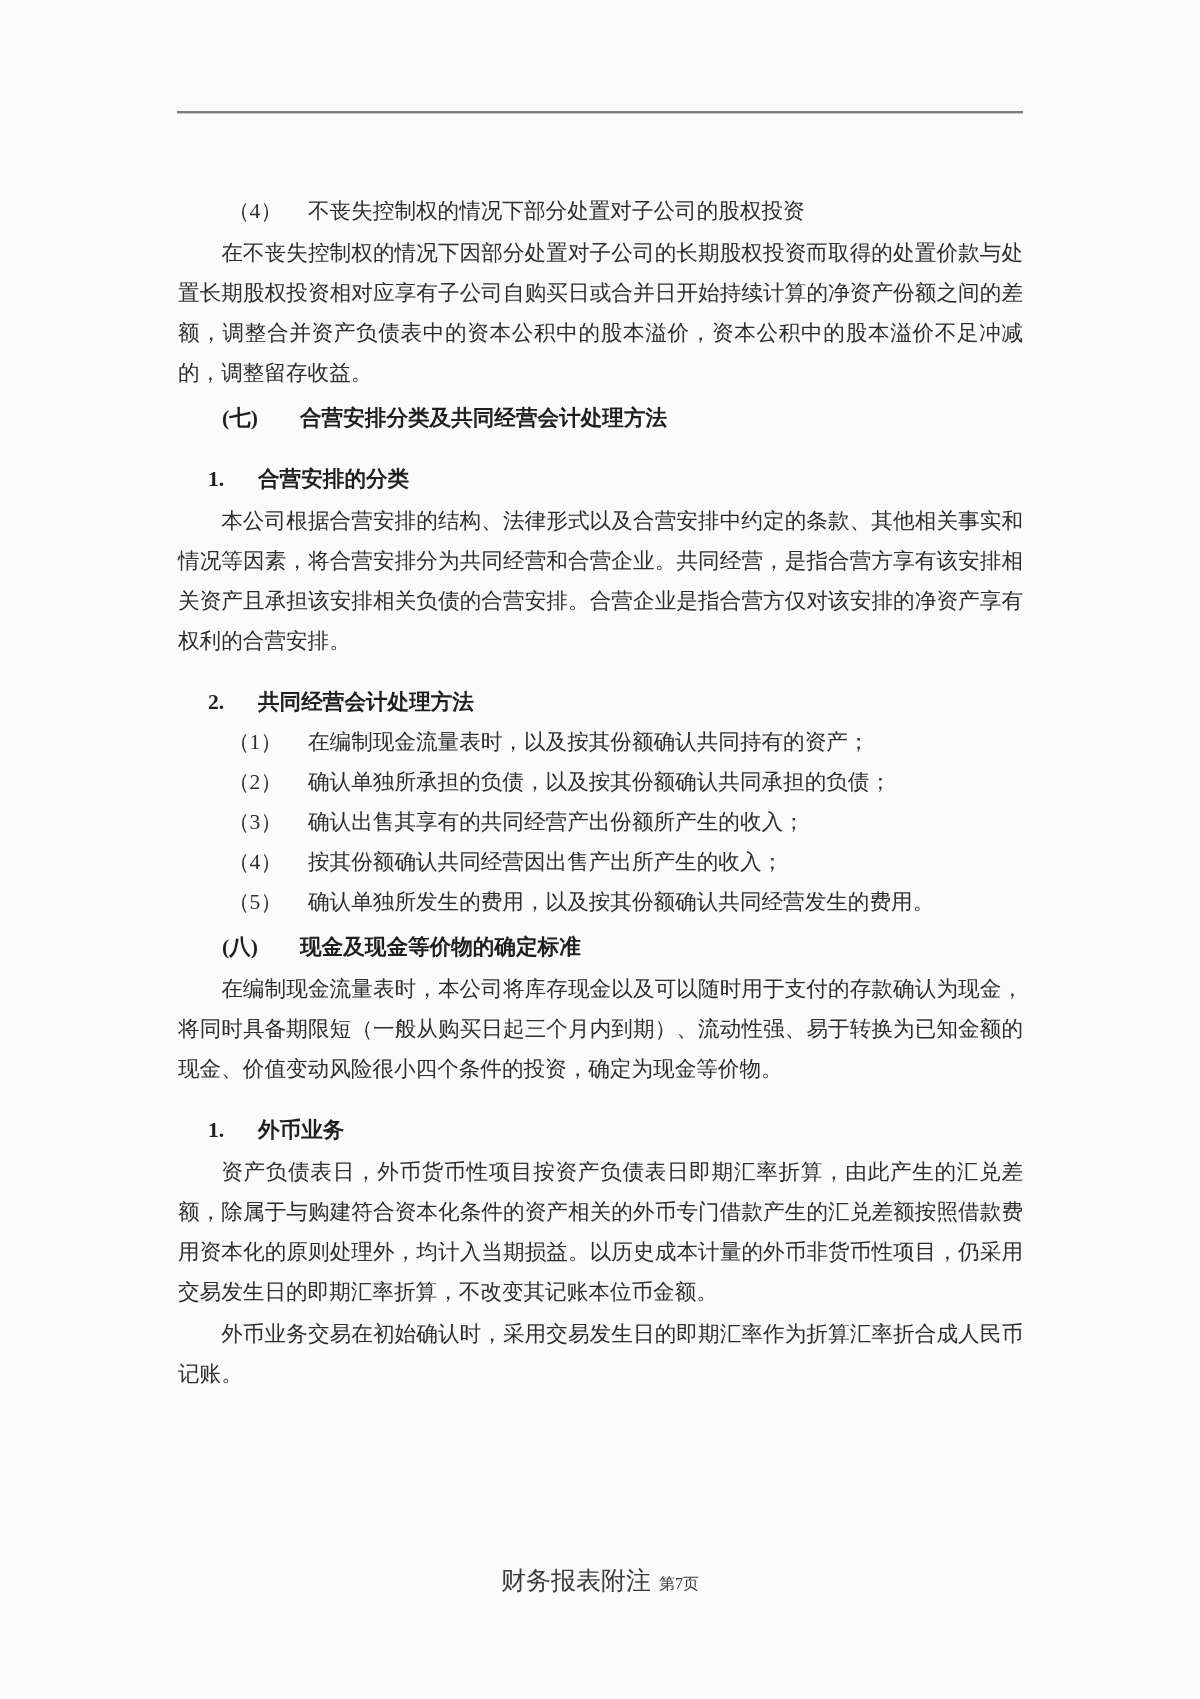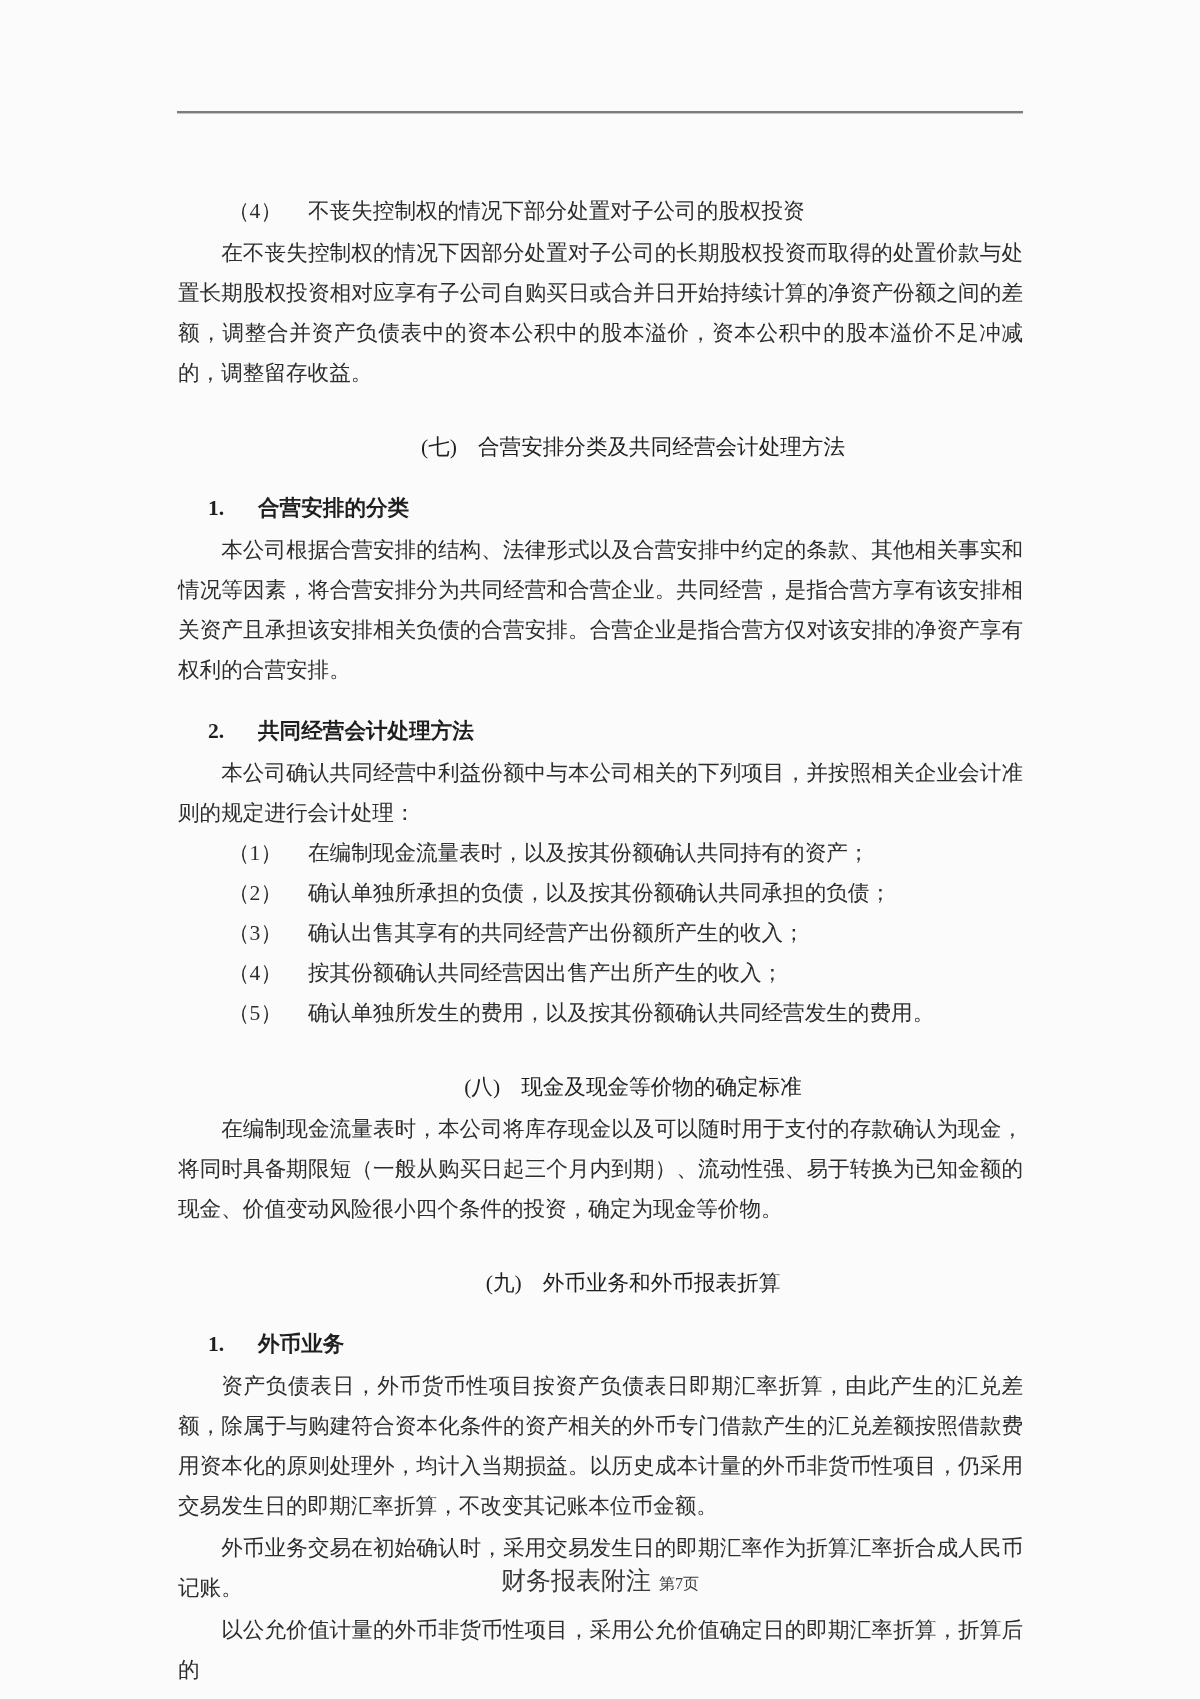--- a/index.html
+++ b/index.html
@@ -48,24 +48,23 @@
   .clause-heading,.list-item{
     padding-left:50px;
     margin:0;
   }
   .clause-heading .label,.list-item .label{
     display:inline-block;
     width:80px;
   }
   .section-heading{
     padding-left:44px;
-    margin-top:34px;
-    font-weight:normal;
+    margin-top:5px;
+    font-weight:bold;
     color:var(--ink-bold);
-    text-align:center;
   }
   .section-heading .label{
     display:inline-block;
     width:78px;
   }
   .sub-heading{
     padding-left:30px;
     margin-top:21px;
     font-weight:bold;
     color:var(--ink-bold);
@@ -96,30 +95,27 @@
 
 <div class="page">
   <div class="top-rule"></div>
   <div class="content">
       <div class="clause-heading"><span class="label">（4）</span><span class="text">不丧失控制权的情况下部分处置对子公司的股权投资</span></div>
       <p class="para">在不丧失控制权的情况下因部分处置对子公司的长期股权投资而取得的处置价款与处置长期股权投资相对应享有子公司自购买日或合并日开始持续计算的净资产份额之间的差额，调整合并资产负债表中的资本公积中的股本溢价，资本公积中的股本溢价不足冲减的，调整留存收益。</p>
       <div class="section-heading"><span class="label">(七)</span><span class="text">合营安排分类及共同经营会计处理方法</span></div>
       <div class="sub-heading"><span class="label">1.</span><span class="text">合营安排的分类</span></div>
       <p class="para">本公司根据合营安排的结构、法律形式以及合营安排中约定的条款、其他相关事实和情况等因素，将合营安排分为共同经营和合营企业。共同经营，是指合营方享有该安排相关资产且承担该安排相关负债的合营安排。合营企业是指合营方仅对该安排的净资产享有权利的合营安排。</p>
       <div class="sub-heading"><span class="label">2.</span><span class="text">共同经营会计处理方法</span></div>
-      <p class="para">本公司确认共同经营中利益份额中与本公司相关的下列项目，并按照相关企业会计准则的规定进行会计处理：</p>
       <div class="list-item"><span class="label">（1）</span><span class="text">在编制现金流量表时，以及按其份额确认共同持有的资产；</span></div>
       <div class="list-item"><span class="label">（2）</span><span class="text">确认单独所承担的负债，以及按其份额确认共同承担的负债；</span></div>
       <div class="list-item"><span class="label">（3）</span><span class="text">确认出售其享有的共同经营产出份额所产生的收入；</span></div>
       <div class="list-item"><span class="label">（4）</span><span class="text">按其份额确认共同经营因出售产出所产生的收入；</span></div>
       <div class="list-item"><span class="label">（5）</span><span class="text">确认单独所发生的费用，以及按其份额确认共同经营发生的费用。</span></div>
       <div class="section-heading"><span class="label">(八)</span><span class="text">现金及现金等价物的确定标准</span></div>
       <p class="para">在编制现金流量表时，本公司将库存现金以及可以随时用于支付的存款确认为现金，将同时具备期限短（一般从购买日起三个月内到期）、流动性强、易于转换为已知金额的现金、价值变动风险很小四个条件的投资，确定为现金等价物。</p>
-      <div class="section-heading"><span class="label">(九)</span><span class="text">外币业务和外币报表折算</span></div>
       <div class="sub-heading"><span class="label">1.</span><span class="text">外币业务</span></div>
       <p class="para">资产负债表日，外币货币性项目按资产负债表日即期汇率折算，由此产生的汇兑差额，除属于与购建符合资本化条件的资产相关的外币专门借款产生的汇兑差额按照借款费用资本化的原则处理外，均计入当期损益。以历史成本计量的外币非货币性项目，仍采用交易发生日的即期汇率折算，不改变其记账本位币金额。</p>
       <p class="para">外币业务交易在初始确认时，采用交易发生日的即期汇率作为折算汇率折合成人民币记账。</p>
-      <p class="para">以公允价值计量的外币非货币性项目，采用公允价值确定日的即期汇率折算，折算后的</p>
     </div>
   <div class="footer">
     <span class="footer-title">财务报表附注</span><span class="pagenum">第7页</span>
   </div>
 </div>
 
 </body></html>

